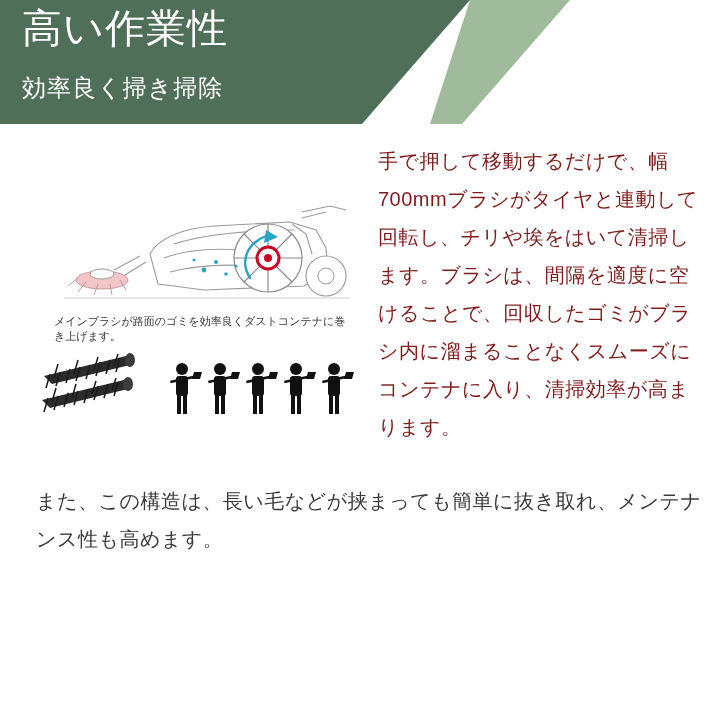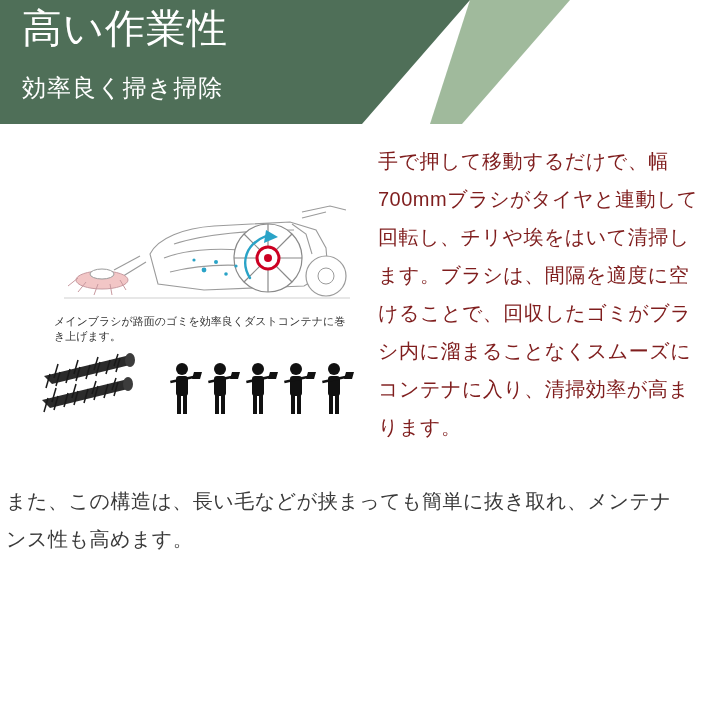--- a/index.html
+++ b/index.html
@@ -135,21 +135,21 @@
     position: absolute;
     left: 140px;
     top: 162px;
     width: 200px;
     height: 54px;
   }
 
   
   .bottom-text {
     position: absolute;
-    left: 6px;
+    left: 36px;
     top: 482px;
     width: 678px;
     font-size: 20px;
     line-height: 38px;
     color: #3a3a3a;
     letter-spacing: 0.5px;
   }
   .bottom-text p {
     margin: 0;
   }

